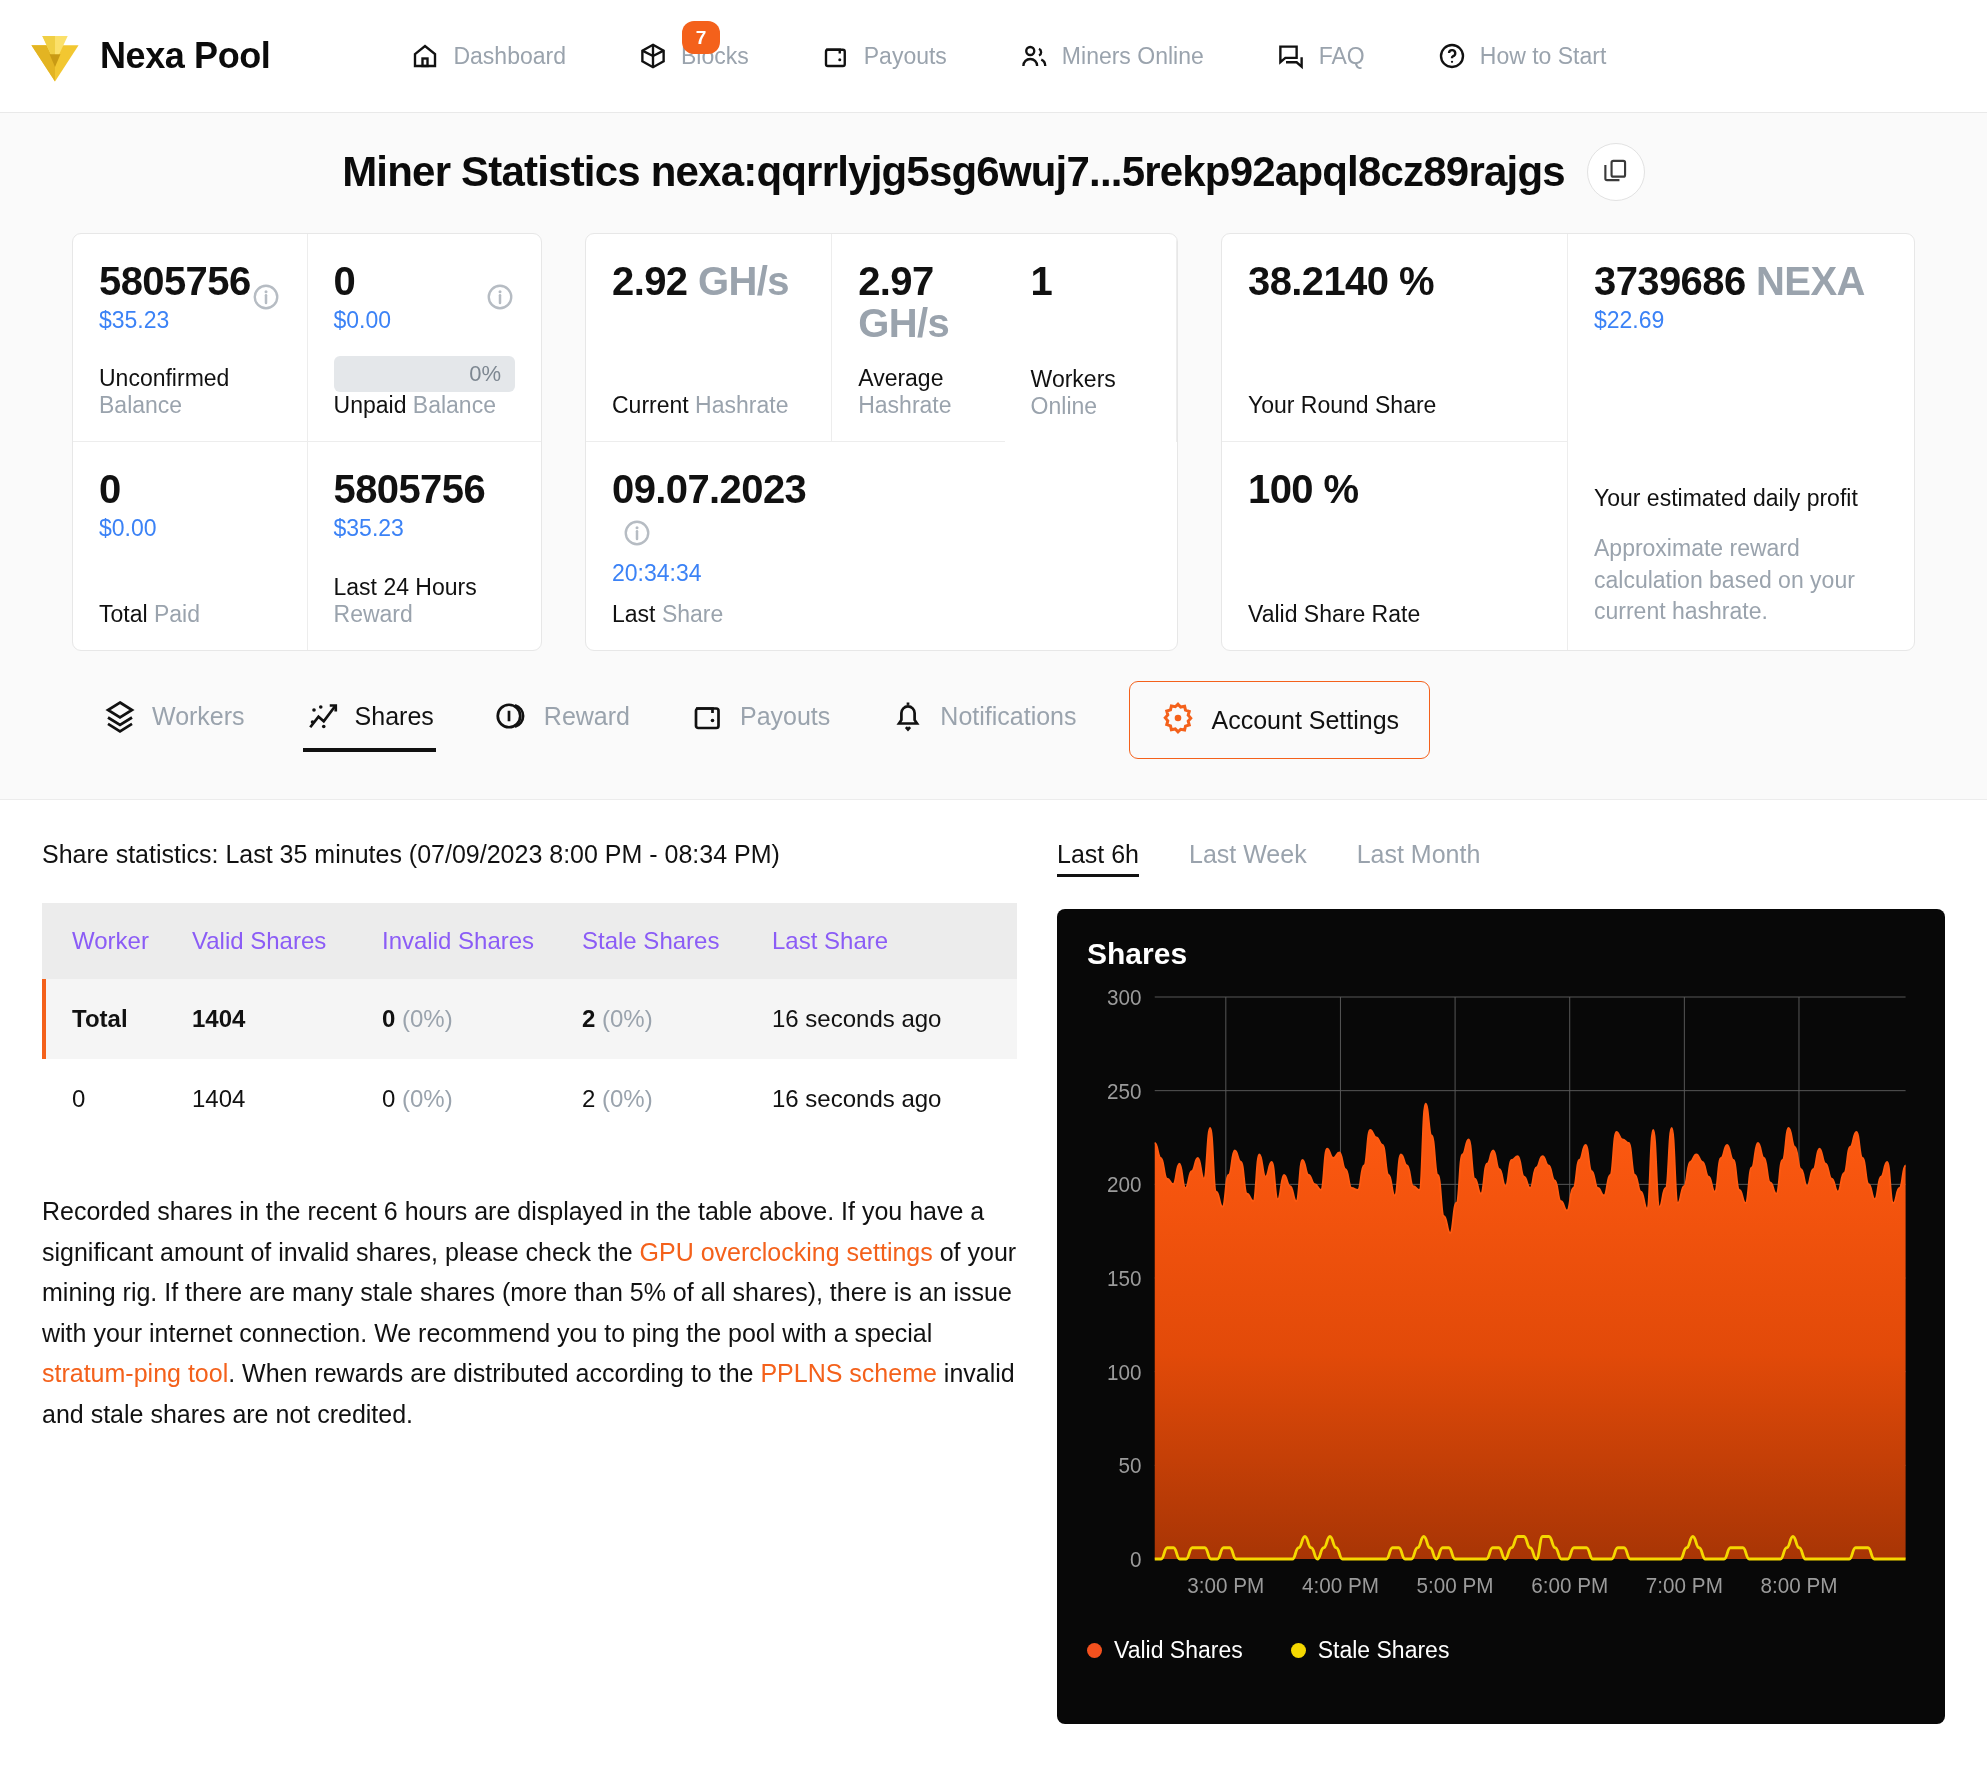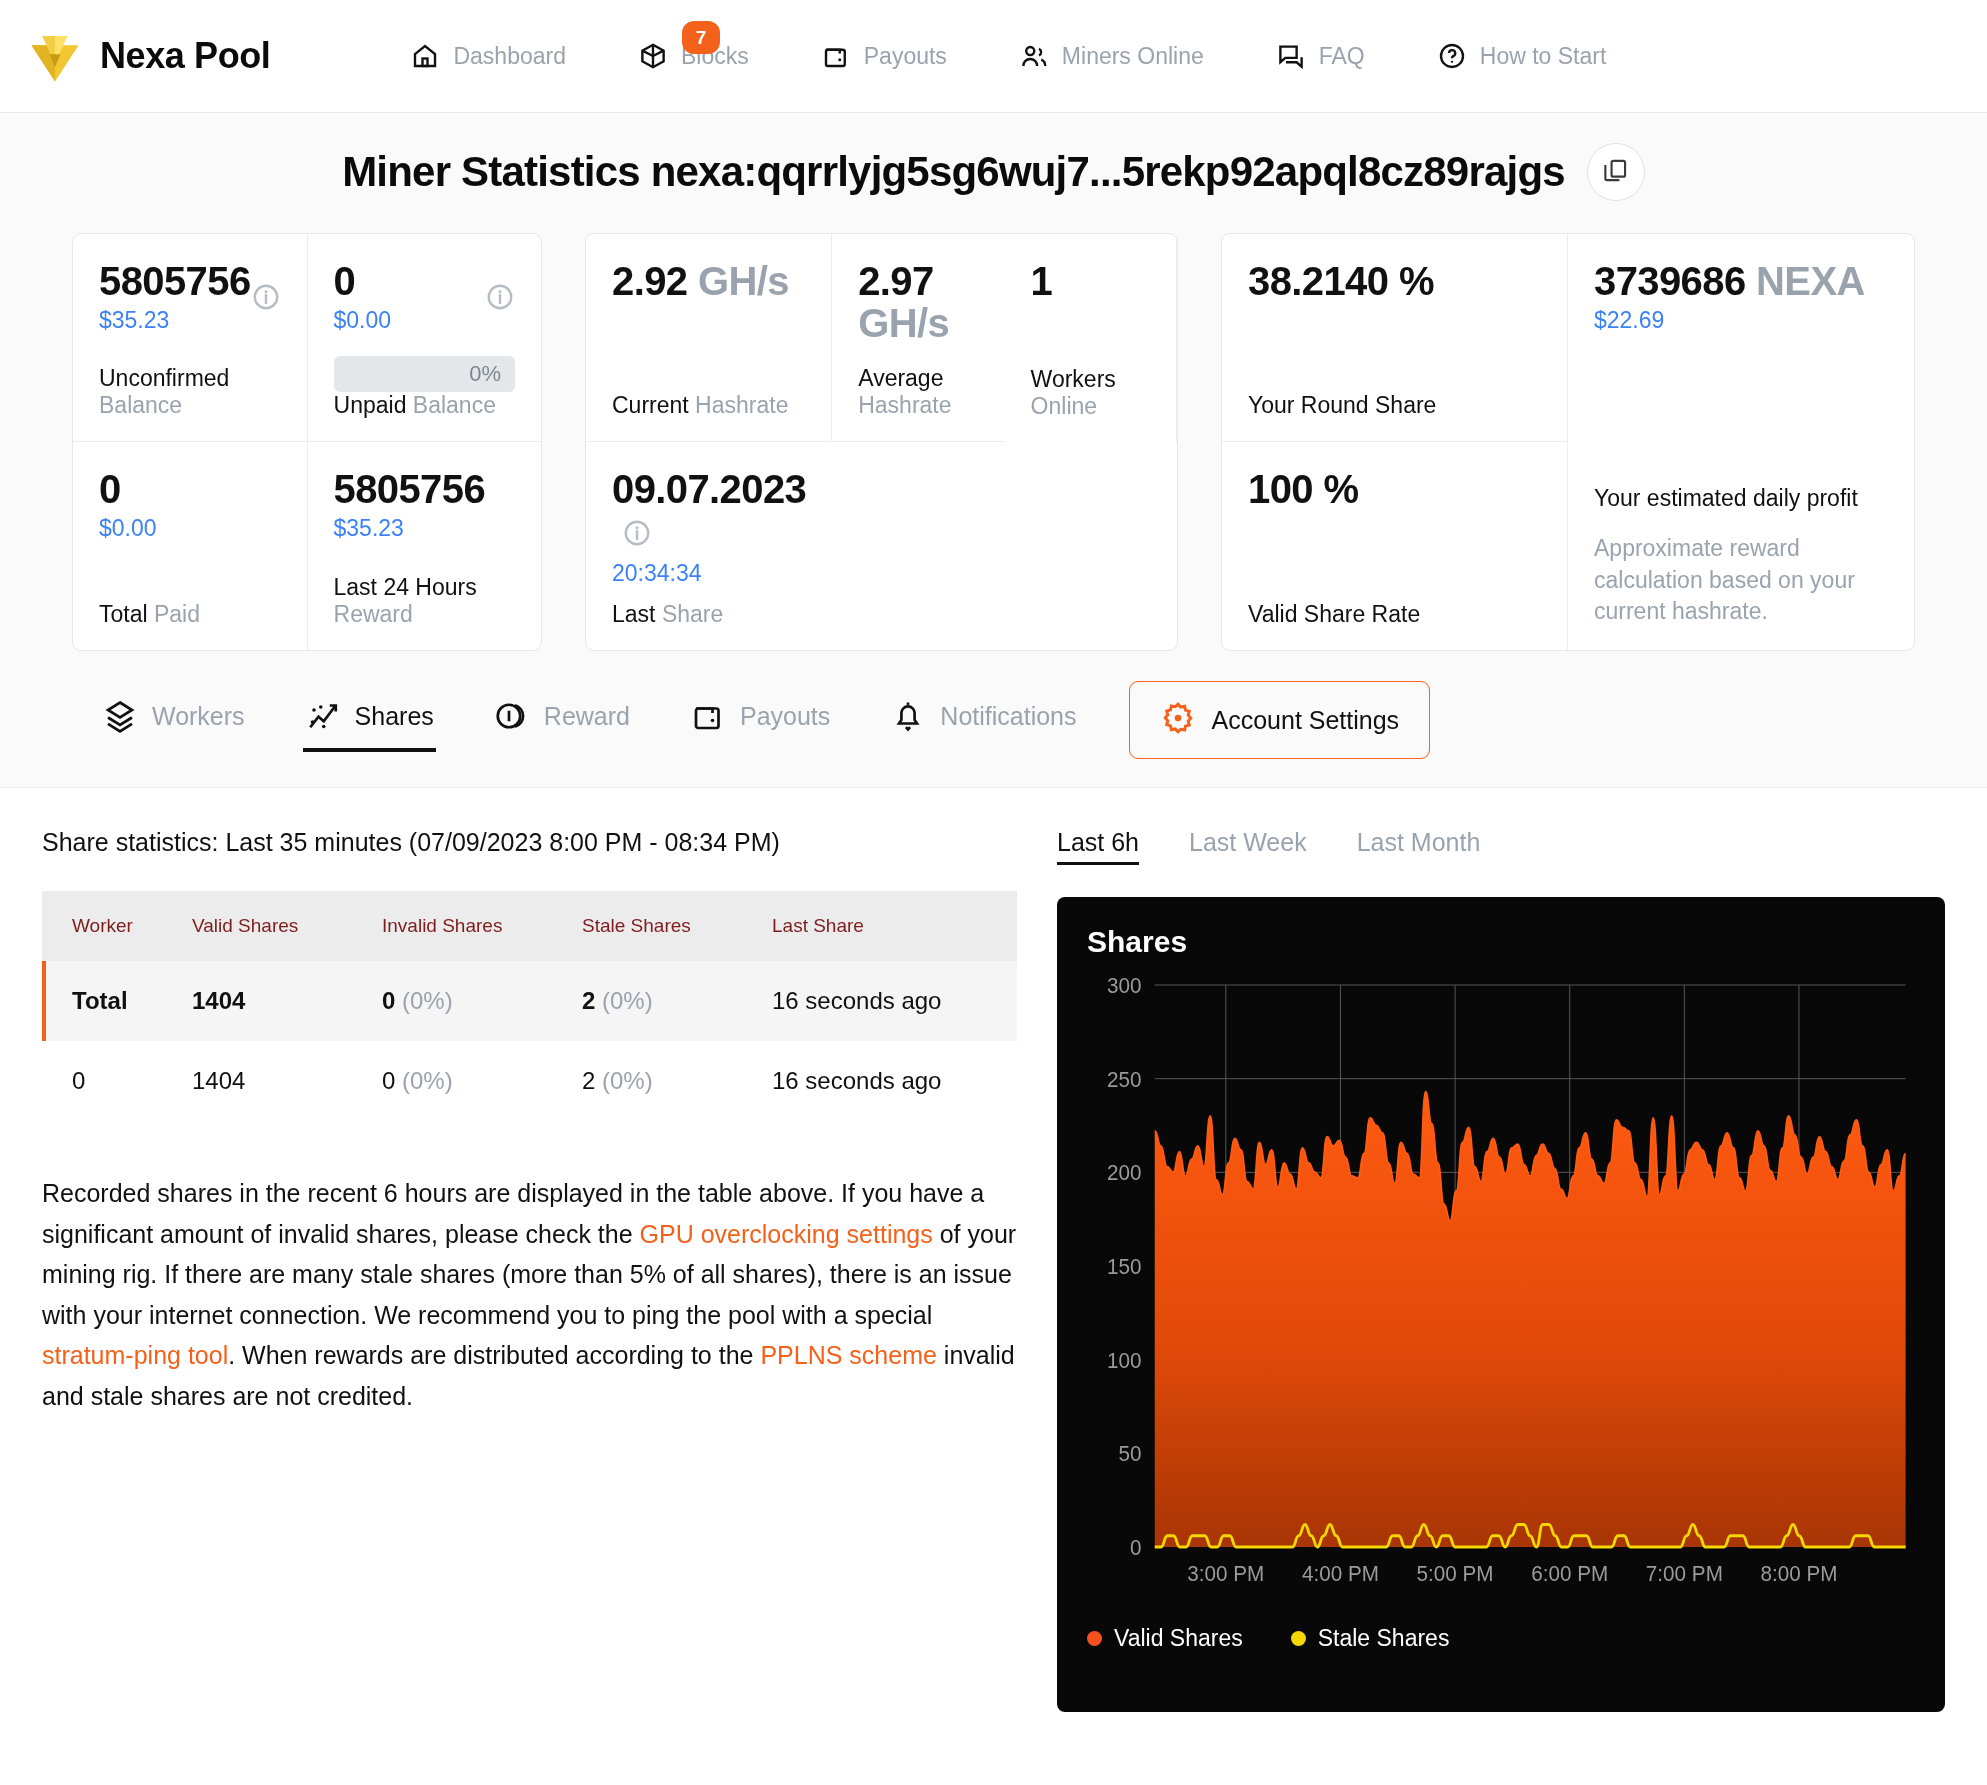--- a/index.html
+++ b/index.html
@@ -44,21 +44,21 @@
     border-radius: 12px;
     min-width: 38px; height: 33px;
     display: flex; align-items: center; justify-content: center;
     padding: 0 8px;
   }
 
   
   .panel {
     background: #fafafa;
     border-bottom: 1px solid #ececec;
-    padding: 30px 72px 4px 72px;
+    padding: 30px 72px 16px 72px;
   }
   .panel-title-row {
     display: flex; align-items: center; justify-content: center;
     gap: 22px;
     margin-bottom: 32px;
   }
   .panel-title { font-size: 42px; font-weight: bold; color: #0b0b0b; letter-spacing: -.8px; }
   .copy-btn {
     width: 58px; height: 58px; border-radius: 50%;
     border: 1px solid #e2e2e2; background: #fff;
@@ -161,21 +161,21 @@
   }
   .left-col { flex: 0 0 975px; }
   .right-col { flex: 1 1 auto; padding-left: 8px; }
 
   .share-stat-line { font-size: 25px; color: #111; margin-bottom: 34px; }
 
   table.share-table { width: 100%; border-collapse: collapse; }
   table.share-table th {
     background: #ececec;
     text-align: left;
-    font-size: 19px; font-weight: normal; color: #7f1d1d;
+    font-size: 24px; font-weight: normal; color: #8b5cf6;
     padding: 24px 10px 24px 0;
   }
   table.share-table th:first-child { padding-left: 30px; }
   table.share-table td {
     font-size: 24px; color: #111;
     padding: 26px 10px 26px 0;
     background: #fff;
   }
   table.share-table td:first-child { padding-left: 30px; }
   tr.total-row td { background: #f5f5f5; font-weight: bold; }

